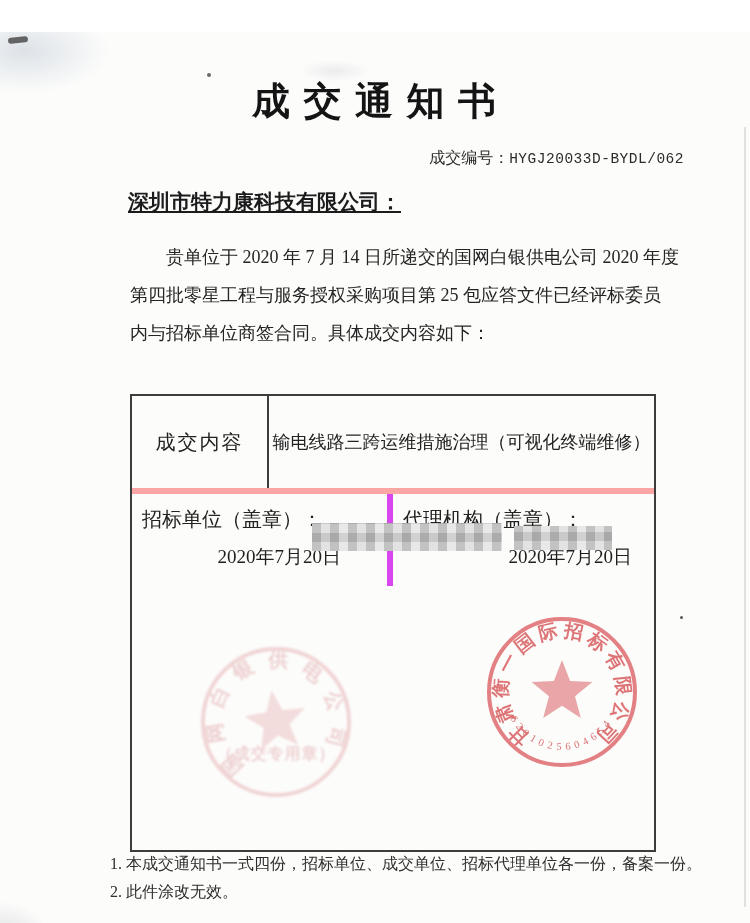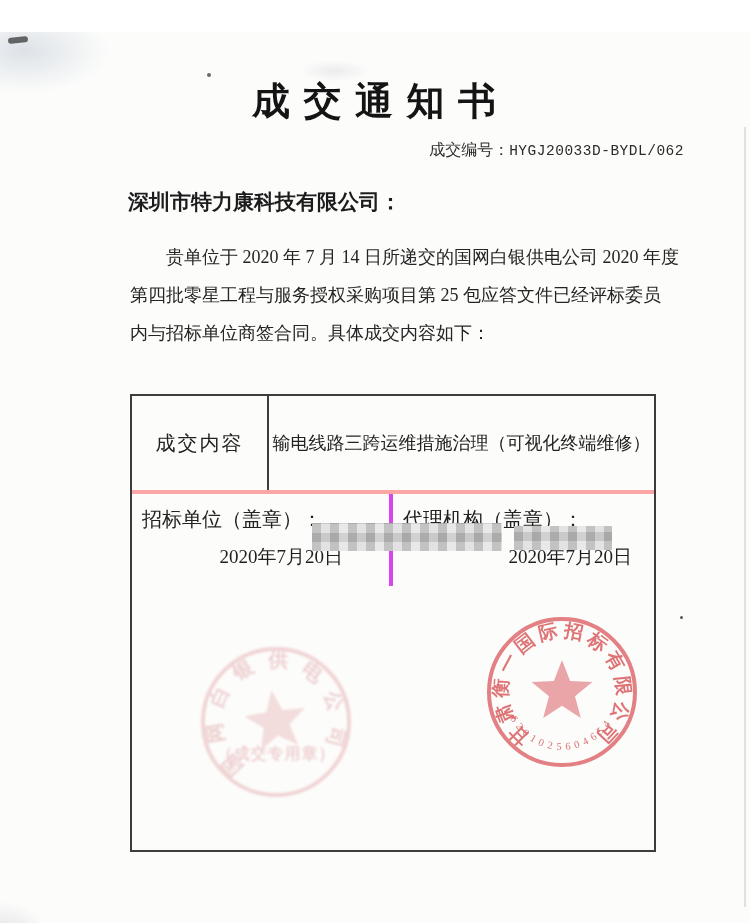--- a/index.html
+++ b/index.html
@@ -13,57 +13,57 @@
     margin-top:32px;
   }
 
   
   .title {
     position:absolute; top:44px; left:0; width:100%;
     text-align:center; font-size:38px; font-weight:bold;
     letter-spacing:2px; color:#141414;
   }
   .notice-no {
-    position:absolute; top:108px; right:66px;
+    position:absolute; top:116px; right:66px;
     font-size:16px; color:#2b2b2b; white-space:nowrap;
   }
   .notice-no .code {
     font-family:"Liberation Mono","DejaVu Sans Mono",monospace;
     font-size:14.5px; letter-spacing:.5px;
   }
   .recipient {
     position:absolute; top:156px; left:128px;
     font-family:"Liberation Sans","DejaVu Sans",sans-serif;
-    font-size:21px; font-weight:bold; color:#1c1c1c; white-space:nowrap;
+    font-size:21px; font-weight:bold; color:#1c1c1c; white-space:nowrap;text-decoration:underline;
   }
 
   
   .body-text { position:absolute; top:206px; left:130px; width:530px; font-size:18px; color:#242424; }
   .body-line { height:38px; line-height:38px; white-space:nowrap; overflow:visible; }
   .body-line.just { text-align:justify; text-align-last:justify; }
   .body-line.first { text-indent:36px; }
 
   
   .award-table {
     position:absolute; left:130px; top:362px; width:526px; height:458px;
     border:2px solid #3d3d3d; box-sizing:border-box;
     display:grid; grid-template-rows:98px 92px 1fr;
     background:transparent;
   }
-  .trow { display:grid; border-bottom:4px solid #fca5a5; min-height:0; }
+  .trow { display:grid; border-bottom:6px solid #fca5a5; min-height:0; }
   .trow.r12 { grid-template-columns:137px 1fr; }
   .trow.r3  { grid-template-columns:1fr 1fr; border-bottom:none; }
   .tcell { position:relative; min-width:0; }
   .tcell.lab {
     display:flex; flex-direction:column; align-items:center; justify-content:center;
     font-size:20px; letter-spacing:2px; border-right:2px solid #3d3d3d;
   }
   .tcell.lab .sub { font-size:19px; letter-spacing:0; margin-top:6px; }
   .tcell.val { display:flex; align-items:center; justify-content:center; font-size:18px; white-space:nowrap; }
-  .trow.r3 .tcell.left { border-right:4px solid #d946ef; }
+  .trow.r3 .tcell.left { border-right:6px solid #d946ef; }
   .seal-label { position:absolute; top:12px; left:10px; font-size:20px; white-space:nowrap; }
   .seal-date  { position:absolute; bottom:16px; font-size:19px; white-space:nowrap; color:#1f1f1f; }
   .seal-date.bidder { right:46px; }
   .seal-date.agent  { right:22px; }
 
   
   .px-block {
     position:absolute; border-radius:1px;
     background-color:#d9d9d9;
     background-image:
@@ -164,15 +164,17 @@
     <polygon points="85,53 93.1,73.9 115.4,75.1 98,89.2 103.8,110.9 85,98.7 66.2,110.9 72,89.2 54.6,75.1 76.9,73.9" fill="#e48a8c" opacity=".8"></polygon>
     <text font-size="19" font-weight="bold" fill="#d95f62" opacity=".9">
       <textPath href="#ringA" textLength="276">甘肃衡一国际招标有限公司</textPath>
     </text>
     <text font-size="10.5" fill="#d96a6d" letter-spacing="1">
       <textPath href="#numA" textLength="122">6201025604654</textPath>
     </text>
   </svg>
 
   <div class="notes">
+    <div class="note-line">1. 本成交通知书一式四份，招标单位、成交单位、招标代理单位各一份，备案一份。</div>
+    <div class="note-line">2. 此件涂改无效。</div>
   </div>
 
 </div>
 
 </body></html>

